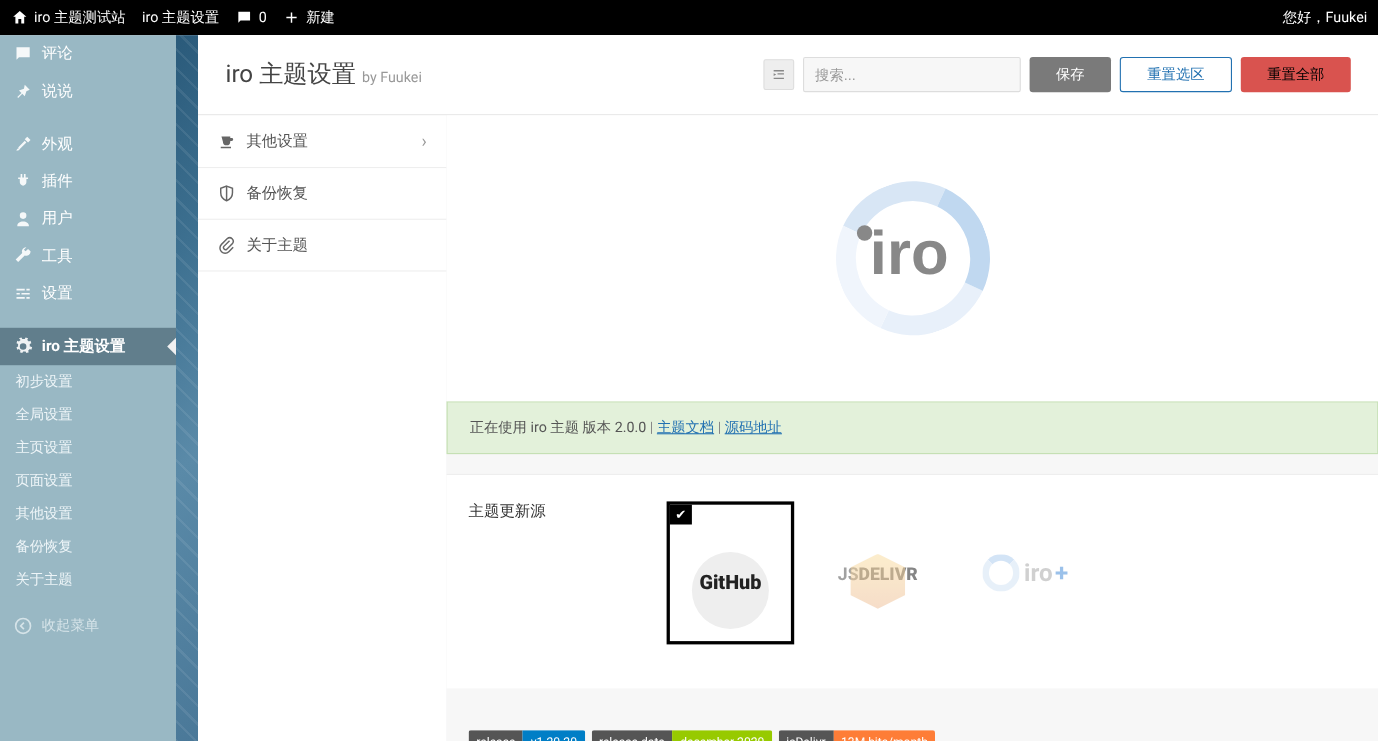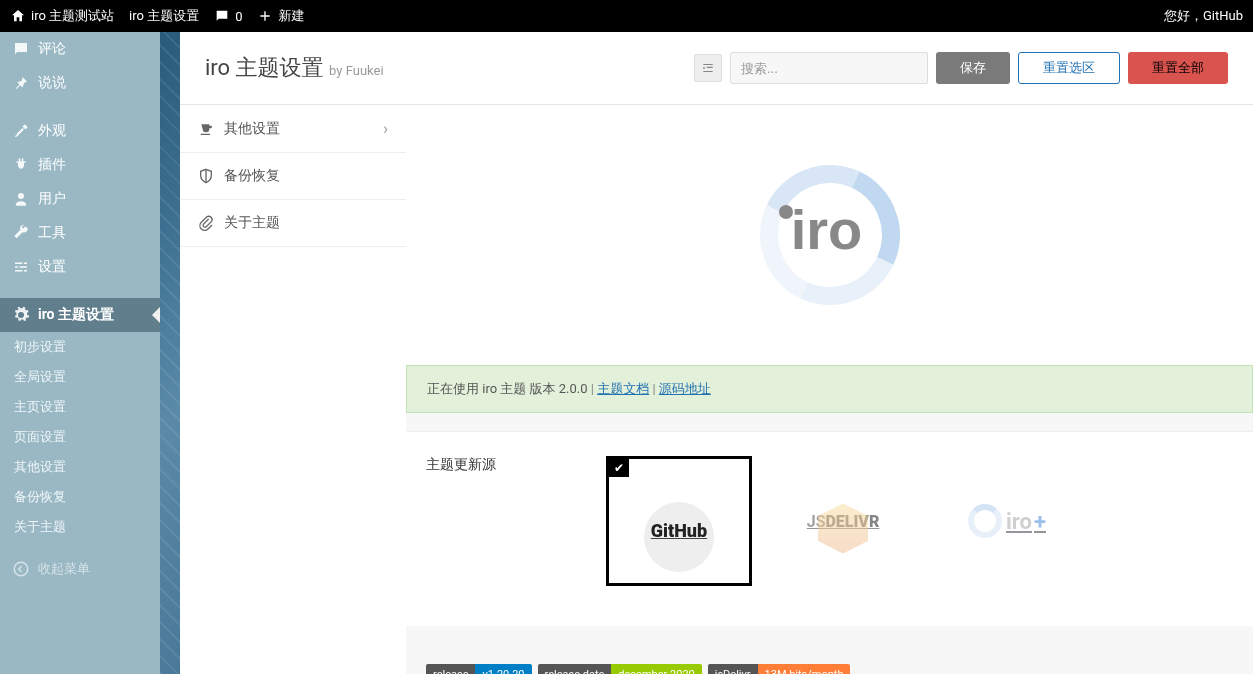--- a/index.html
+++ b/index.html
@@ -50,21 +50,21 @@
 .iro-logo .txt { font-size: 56px; font-weight: bold; color: #888; font-family: Arial,sans-serif; z-index:1; position:relative; top:-6px; left:-10px;}
 .iro-logo .txt .dot { display:inline-block; width:14px;height:14px;background:#888;border-radius:50%; position:relative; top:-30px; left:2px;}
 
 .notice-bar { background: #e3f1da; border: 1px solid #c5e0b4; padding: 14px 20px; margin: 0; font-size: 13px; color: #555; }
 .notice-bar a { color: #2271b1; text-decoration: underline; }
 .notice-bar .sep { color: #888; }
 
 .option-row { background: #fff; padding: 24px 20px 40px; border-top: 1px solid #eee; margin-top: 18px;}
 .option-label { font-size: 14px; font-weight: normal; color: #333; margin-bottom: 18px; float:left; width: 160px;}
 .option-choices { display: flex; gap: 18px; margin-left: 180px; }
-.choice { width: 146px; height: 130px; border: 2px solid #ddd; background: #fff; display: flex; align-items: center; justify-content: center; cursor: pointer; position: relative; text-decoration: underline; }
+.choice { width: 116px; height: 130px; border: 2px solid #ddd; background: #fff; display: flex; align-items: center; justify-content: center; cursor: pointer; position: relative; }
 .choice.selected { border: 3px solid #000; }
 .choice.selected::before { content: '✔'; position: absolute; top: 0; left: 0; width: 20px; height: 18px; background: #000; color: #fff; font-size: 12px; display:flex; align-items:center; justify-content:center;}
 .choice.faded { border: none; opacity: 0.55;}
 .ch-github { text-align:center; }
 .ch-github .ghbg { width:70px;height:70px; border-radius:50%; background:#eee; margin: 0 auto -52px; }
 .ch-github .ghtxt { font-weight: 900; font-size: 18px; color:#222; position:relative;}
 .ch-jsd { font-weight: bold; font-size: 16px; color:#555;}
 .ch-jsd .bold { color:#222; font-weight:900;}
 .ch-jsd .hex { width:50px; height:50px; background: linear-gradient(#f5c04a,#e0843a); margin: -8px auto -42px; clip-path: polygon(50% 0,100% 25%,100% 75%,50% 100%,0 75%,0 25%); opacity:0.5;}
 .ch-iro { display:flex; align-items:center;}
@@ -101,21 +101,21 @@
       <span>0</span>
     </div>
     <div class="tb-item">
       <svg viewBox="0 0 24 24">
           <path d="M11 5h2v6h6v2h-6v6h-2v-6H5v-2h6z"></path>
         </svg>
       <span>新建</span>
     </div>
   </div>
   <div class="tb-right tb-item">
-      <span>您好，GitHub</span>
+      <span>您好，Fuukei</span>
     </div>
 </div>
 
 <div class="main-wrap">
   <div class="sidebar">
     <div class="sb-item">
         <svg viewBox="0 0 24 24">
           <path d="M4 4h16v12H7l-3 3z"></path>
         </svg>
         <span>评论</span>

